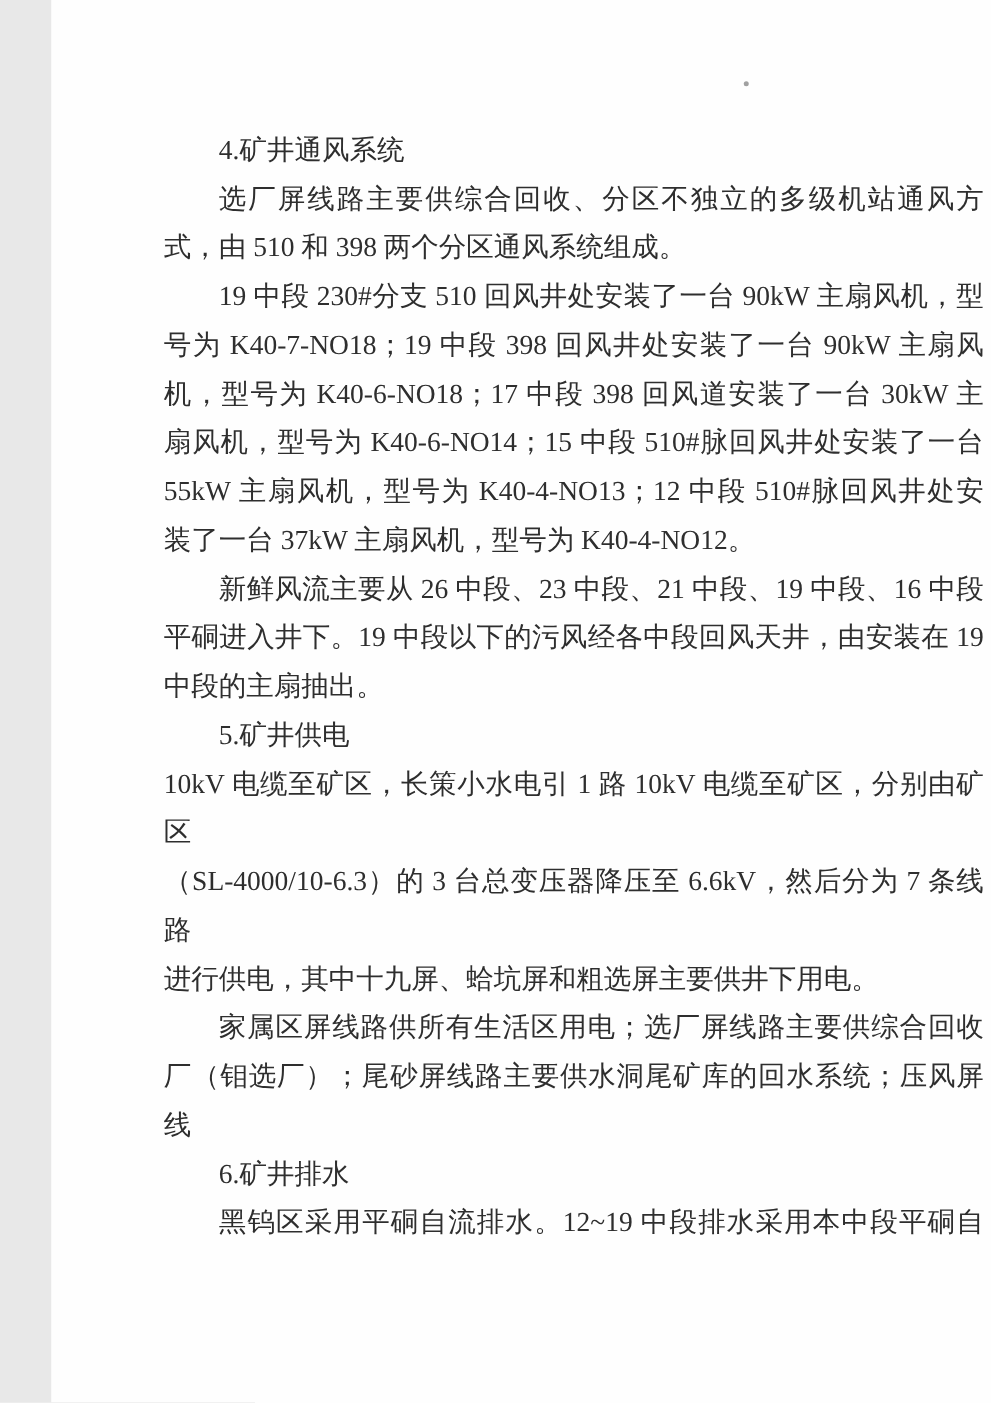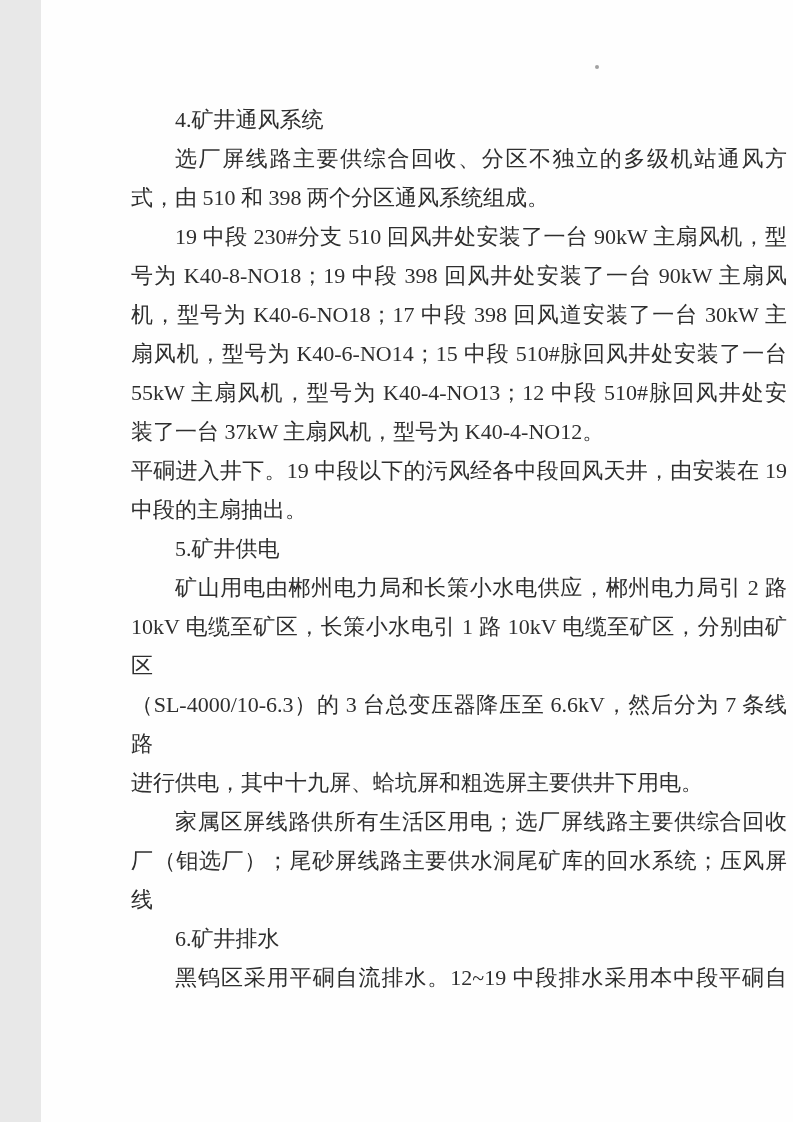--- a/index.html
+++ b/index.html
@@ -66,38 +66,38 @@
     <div>
       <div class="ln ind heading">4.矿井通风系统</div>
 
       <div>
         <div class="ln ind fl">选厂屏线路主要供综合回收、分区不独立的多级机站通风方</div>
         <div class="ln">式，由 510 和 398 两个分区通风系统组成。</div>
       </div>
 
       <div>
         <div class="ln ind fl">19 中段 230#分支 510 回风井处安装了一台 90kW 主扇风机，型</div>
-        <div class="ln fl">号为 K40-8-NO18；19 中段 398 回风井处安装了一台 90kW 主扇风</div>
+        <div class="ln fl">号为 K40-7-NO18；19 中段 398 回风井处安装了一台 90kW 主扇风</div>
         <div class="ln fl">机，型号为 K40-6-NO18；17 中段 398 回风道安装了一台 30kW 主</div>
         <div class="ln fl">扇风机，型号为 K40-6-NO14；15 中段 510#脉回风井处安装了一台</div>
         <div class="ln fl">55kW 主扇风机，型号为 K40-4-NO13；12 中段 510#脉回风井处安</div>
         <div class="ln">装了一台 37kW 主扇风机，型号为 K40-4-NO12。</div>
       </div>
 
       <div>
+        <div class="ln ind fl">新鲜风流主要从 26 中段、23 中段、21 中段、19 中段、16 中段</div>
         <div class="ln fl">平硐进入井下。19 中段以下的污风经各中段回风天井，由安装在 19</div>
         <div class="ln">中段的主扇抽出。</div>
       </div>
     </div>
 
     <div>
       <div class="ln ind heading">5.矿井供电</div>
 
       <div>
-        <div class="ln ind fl">矿山用电由郴州电力局和长策小水电供应，郴州电力局引 2 路</div>
         <div class="ln fl">10kV 电缆至矿区，长策小水电引 1 路 10kV 电缆至矿区，分别由矿区</div>
         <div class="ln fl">（SL-4000/10-6.3）的 3 台总变压器降压至 6.6kV，然后分为 7 条线路</div>
         <div class="ln">进行供电，其中十九屏、蛤坑屏和粗选屏主要供井下用电。</div>
       </div>
 
       <div>
         <div class="ln ind fl">家属区屏线路供所有生活区用电；选厂屏线路主要供综合回收</div>
         <div class="ln fl">厂（钼选厂）；尾砂屏线路主要供水洞尾矿库的回水系统；压风屏线</div>
       </div>
     </div>

